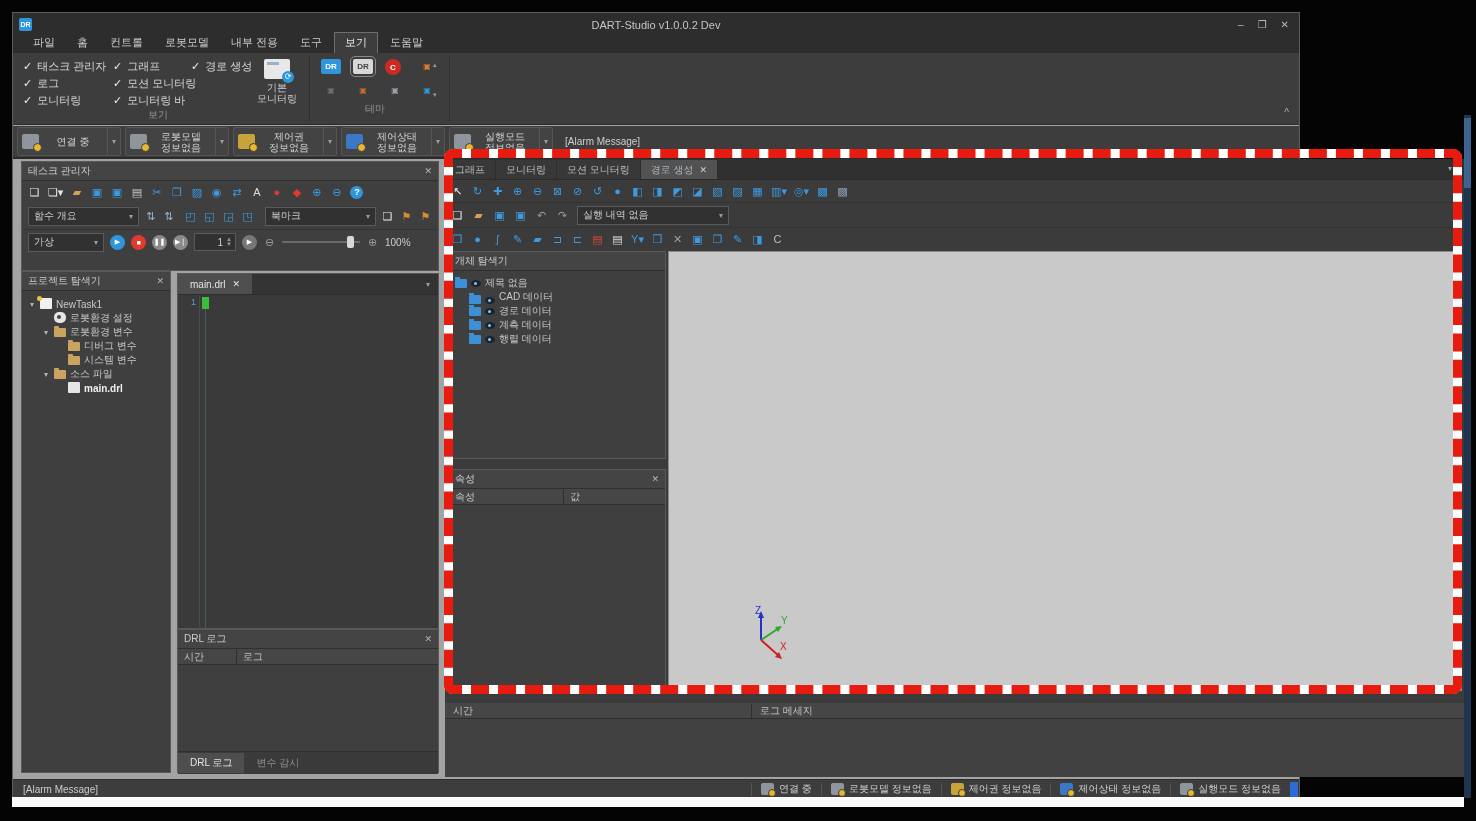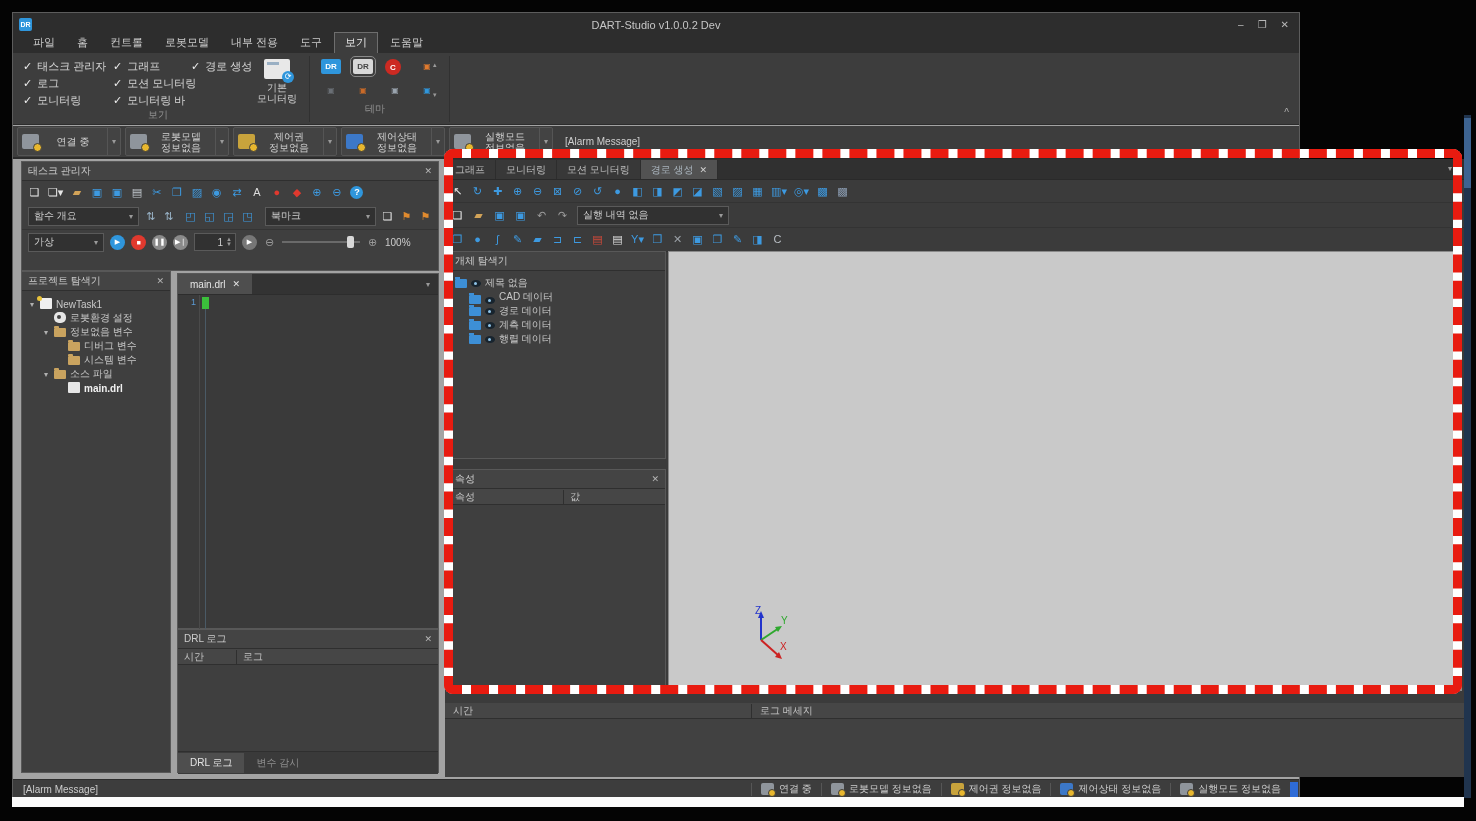--- a/index.html
+++ b/index.html
@@ -307,21 +307,21 @@
             <span>NewTask1</span>
           </div>
           <div class="trow" style="padding-left: 18px;">
             <span class="node-ar"></span>
             <span class="node-ic ic-gearfile"></span>
             <span>로봇환경 설정</span>
           </div>
           <div class="trow" style="padding-left: 18px;">
             <span class="node-ar">▾</span>
             <span class="node-ic ic-folder"></span>
-            <span>정보없음 변수</span>
+            <span>로봇환경 변수</span>
           </div>
           <div class="trow" style="padding-left: 32px;">
             <span class="node-ar"></span>
             <span class="node-ic ic-folder"></span>
             <span>디버그 변수</span>
           </div>
           <div class="trow" style="padding-left: 32px;">
             <span class="node-ar"></span>
             <span class="node-ic ic-folder"></span>
             <span>시스템 변수</span>

